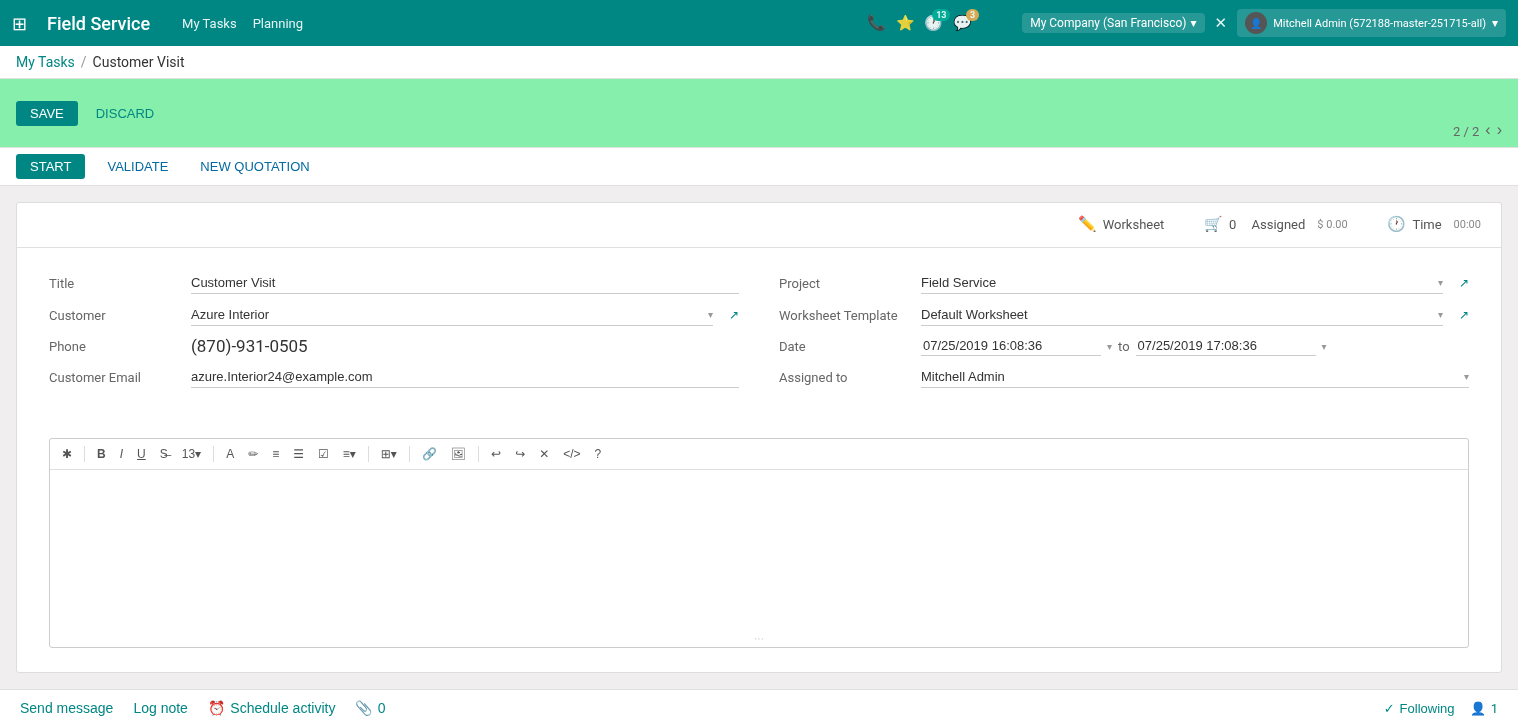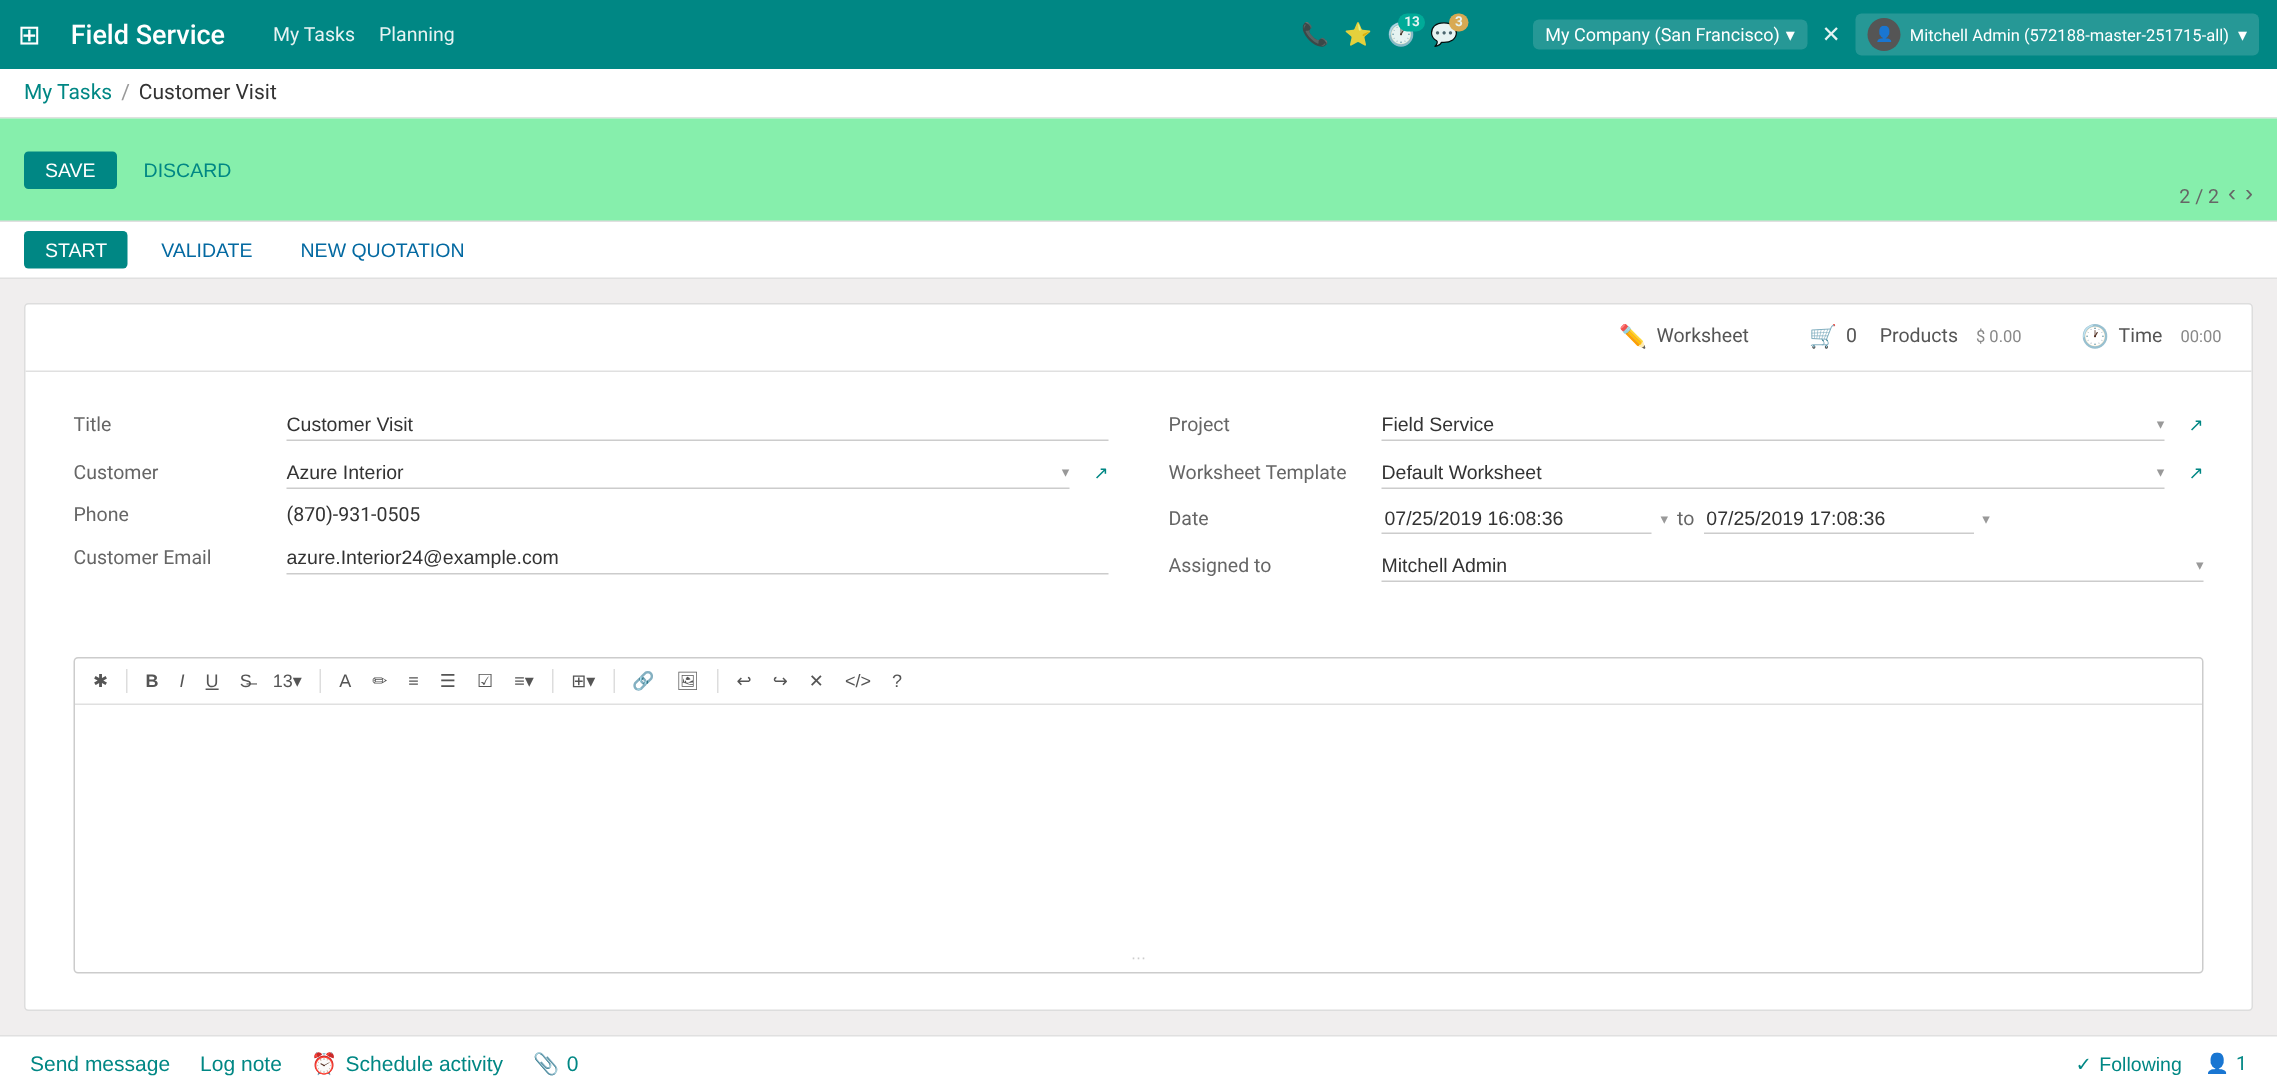--- a/index.html
+++ b/index.html
@@ -156,21 +156,21 @@
       border-bottom: 1px solid #ccc;
       padding: 3px 0;
       flex: 1;
     }
     .form-input-select input {
       border: none; outline: none; font-size: 13px; flex: 1; color: #333;
     }
     .select-arrow { color: #999; font-size: 10px; }
     .ext-link { color: #008784; font-size: 12px; cursor: pointer; margin-left: 4px; }
     .form-input-readonly {
-      font-size: 13px; color: #333; flex: 1;
+      font-size: 17px; color: #333; flex: 1;
     }
 
     
     .rte-container {
       margin: 16px 32px 24px;
       border: 1px solid #ccc;
       border-radius: 3px;
     }
     .rte-toolbar {
       display: flex; align-items: center; gap: 6px;
@@ -294,21 +294,21 @@
 
     <div class="card-tabs">
       <div class="card-tab">
         <span class="tab-icon">✏️</span>
         <span>Worksheet</span>
       </div>
       <div class="card-tab">
         <span class="tab-icon">🛒</span>
         <span>0</span>
         &nbsp;
-        <span>Products</span>
+        <span>Assigned</span>
         <br>
         <span class="tab-sub">$ 0.00</span>
       </div>
       <div class="card-tab">
         <span class="tab-icon">🕐</span>
         <span>Time</span>
         <br>
         <span class="tab-sub">00:00</span>
       </div>
     </div>

